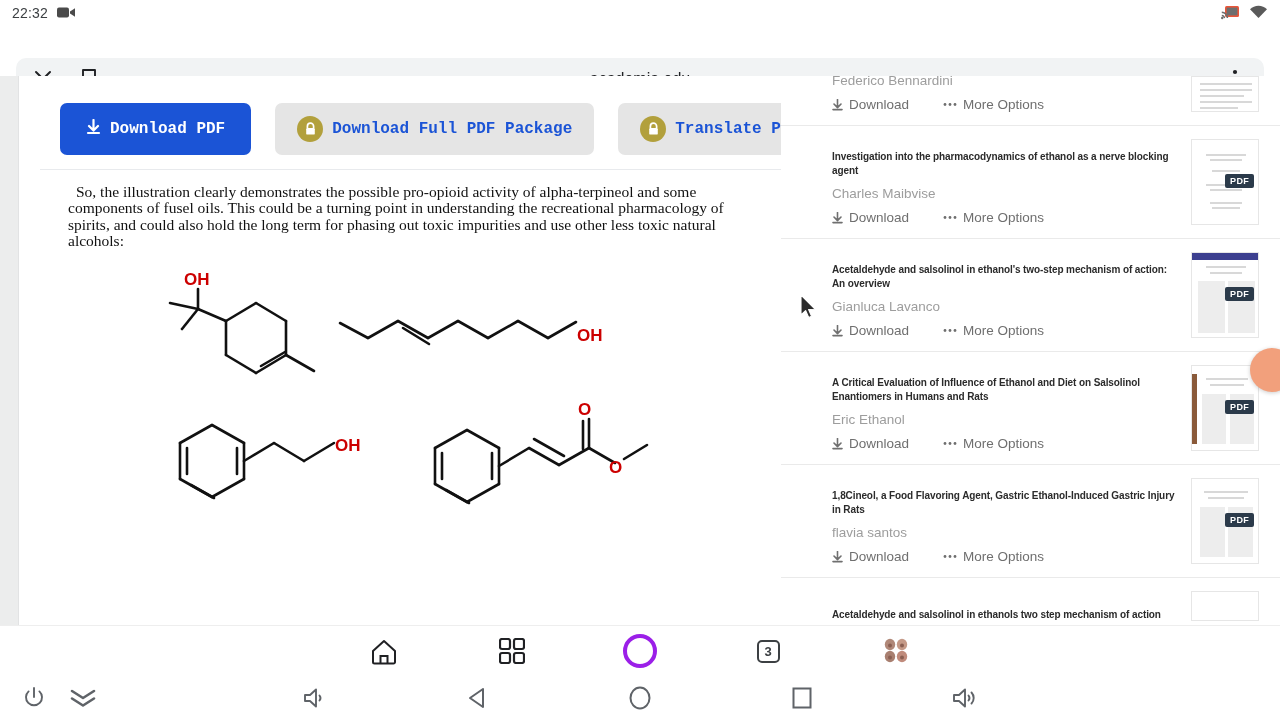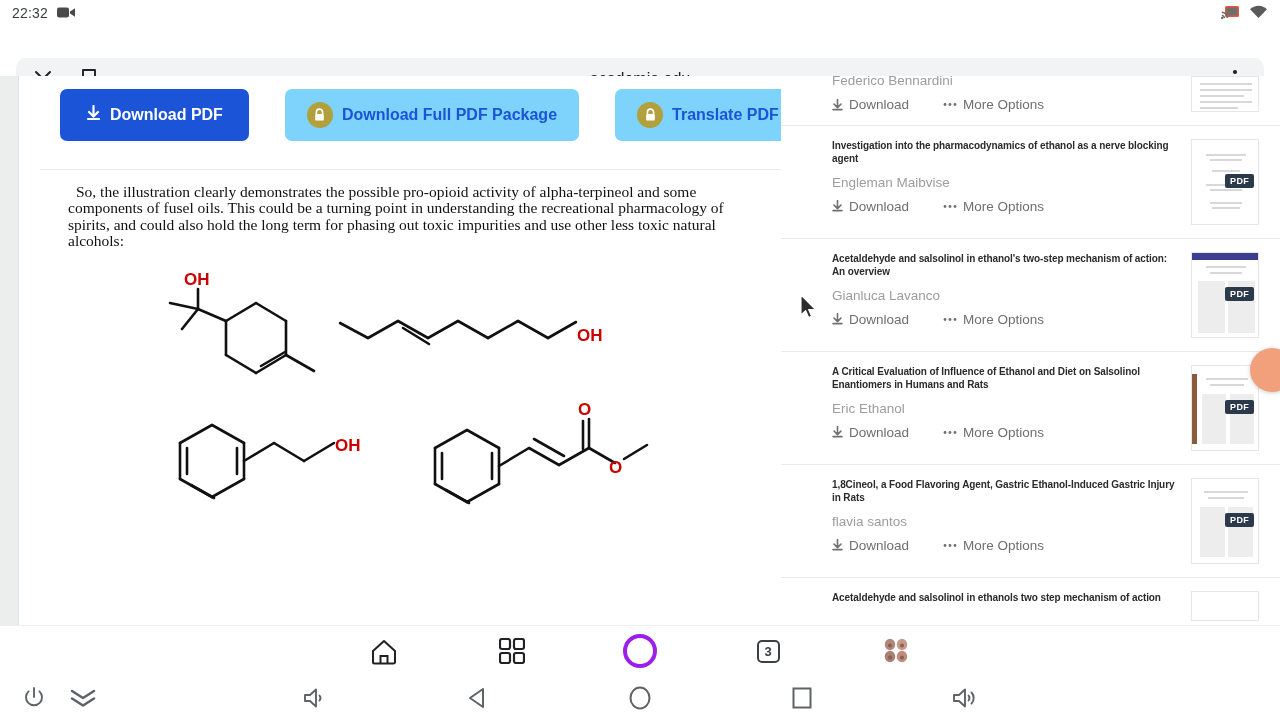--- a/index.html
+++ b/index.html
@@ -49,30 +49,30 @@
     background: #eceded; border-right: 1px solid #e2e3e4;
   }
   .doccol {
     position: absolute; top: 0; left: 19px; width: 762px; height: 549px;
     background: #ffffff;
   }
 
   
   .actionbar {
     position: absolute; top: 13px; left: 21px; width: 741px; height: 81px;
-    background: #ffffff; display: flex; align-items: flex-start; gap: 36px;
-    padding-left: 20px; border-bottom: 1px solid #e8eaed;
+    background: #ffffff; display: flex; align-items: center; gap: 24px;
+    padding-left: 20px; border-bottom: 1px solid #e8eaed; font-family: Liberation Mono, monospace;
   }
   .btn {
     display: flex; align-items: center; justify-content: center; gap: 9px;
     height: 52px; border-radius: 7px; font-size: 16px; font-weight: bold;
     cursor: pointer; white-space: nowrap;
   }
   .btn-primary { background: #1b54d6; color: #ffffff; padding: 0 26px; }
-  .btn-secondary { background: #7dd3fc; color: #1b54d6; padding: 0 22px; }
+  .btn-secondary { background: #e5e5e5; color: #1b54d6; padding: 0 22px; }
   .lock-badge {
     width: 26px; height: 26px; border-radius: 50%; background: #b2a03c;
     display: flex; align-items: center; justify-content: center; flex: none;
   }
 
   
   .docbody { position: absolute; top: 94px; left: 21px; width: 741px; bottom: 0; background: #fff; overflow: hidden; }
   .doc-para {
     margin: 14px 28px 0 28px;
     font-family: Liberation Serif, serif;
@@ -82,21 +82,21 @@
   .structures { position: relative; margin-top: 14px; height: 300px; }
   .struct { position: absolute; }
 
   
   .sidebar {
     position: absolute; top: 0; left: 781px; width: 499px; height: 549px;
     background: #ffffff; overflow: hidden;
   }
   .paper {
     position: relative; padding: 13px 0 13px 51px;
-    border-bottom: 1px solid #eaeaea; display: flex; gap: 10px;
+    border-bottom: 1px solid #eaeaea; display: flex; gap: 10px; align-items: flex-end;
   }
   .paper-main { width: 349px; }
   .paper-title {
     font-size: 10px; font-weight: bold; color: #2b2b2b; line-height: 1.33;
     letter-spacing: -.1px; cursor: pointer;
   }
   .paper-author { font-size: 13.5px; color: #9d9d9d; margin-top: 9px; }
   .paper-actions { display: flex; gap: 34px; margin-top: 9px; align-items: center; }
   .paper-action { display: flex; align-items: center; gap: 6px; font-size: 13.5px; color: #6f6f6f; cursor: pointer; }
   .thumb {
@@ -352,21 +352,21 @@
           <div class="tl" style="left:8px; top:12px; width:52px;"></div>
           <div class="tl" style="left:8px; top:18px; width:44px;"></div>
           <div class="tl" style="left:8px; top:24px; width:52px;"></div>
           <div class="tl" style="left:8px; top:30px; width:38px;"></div>
         </div>
       </div>
 
       <div class="paper">
         <div class="paper-main">
           <div class="paper-title">Investigation into the pharmacodynamics of ethanol as a nerve blocking agent</div>
-          <div class="paper-author">Engleman Maibvise</div>
+          <div class="paper-author">Charles Maibvise</div>
           <div class="paper-actions">
             <span class="paper-action">
               <svg width="11" height="12" viewBox="0 0 11 12">
                   <path d="M5.5 0.5 V8 M2 5 L5.5 8.6 L9 5" stroke="#6f6f6f" stroke-width="1.6" fill="none" stroke-linecap="round" stroke-linejoin="round"></path>
                   <path d="M1 10.6 H10" stroke="#6f6f6f" stroke-width="1.6" stroke-linecap="round"></path>
                 </svg>
               <span>Download</span>
             </span>
             <span class="paper-action">
               <svg width="14" height="5" viewBox="0 0 14 5">

